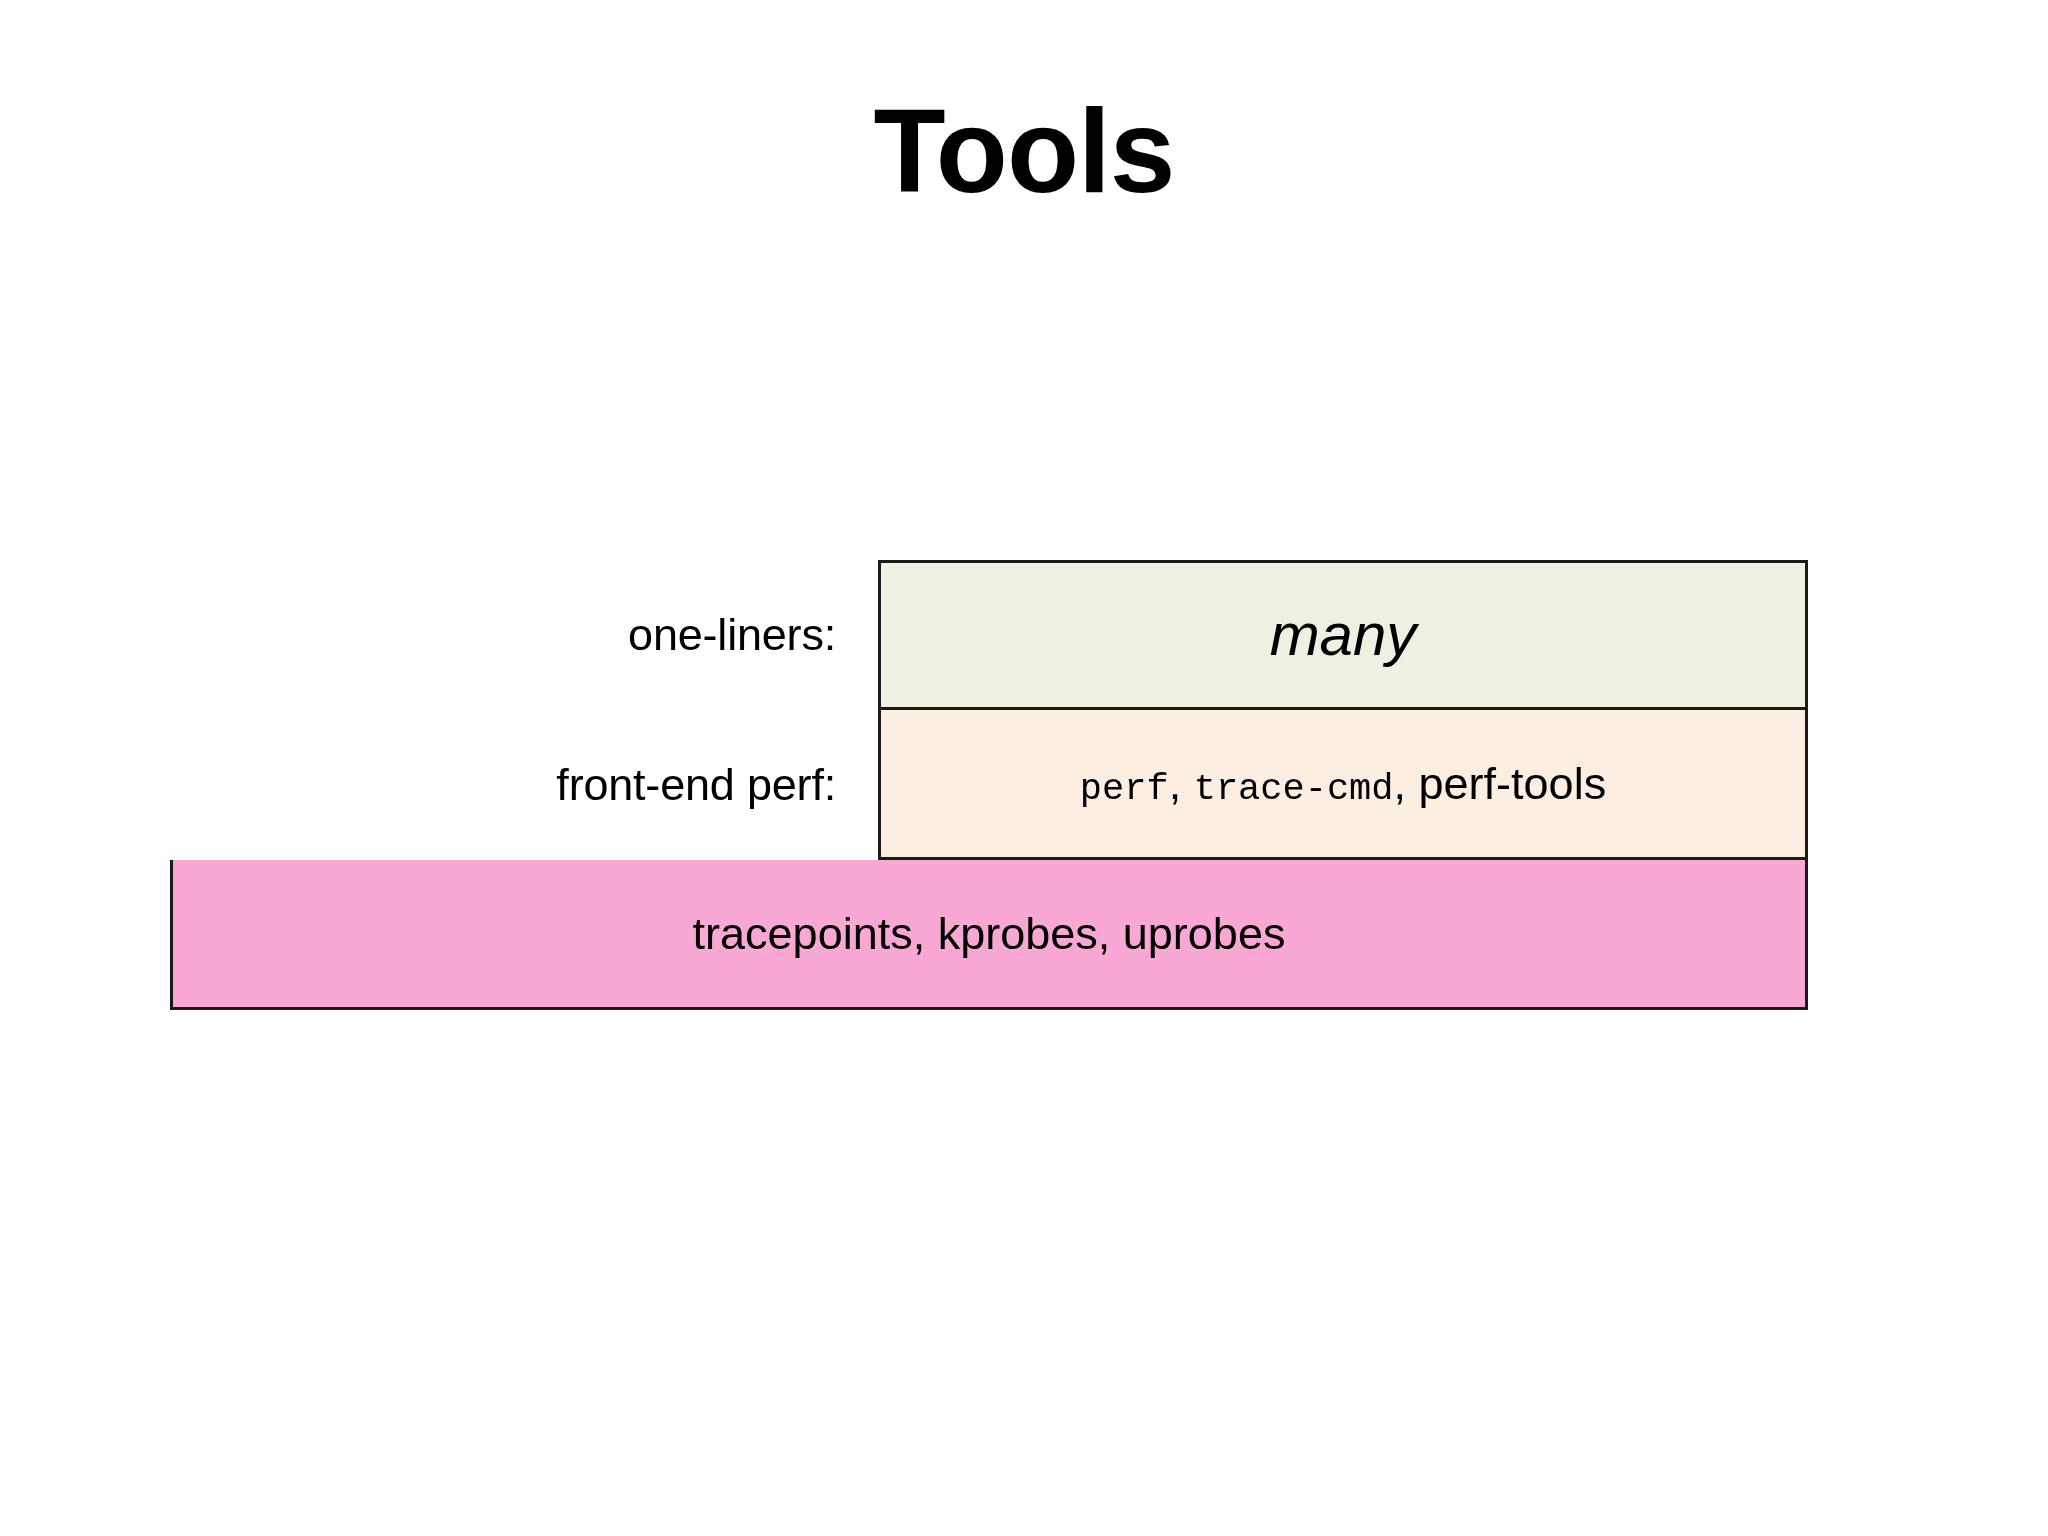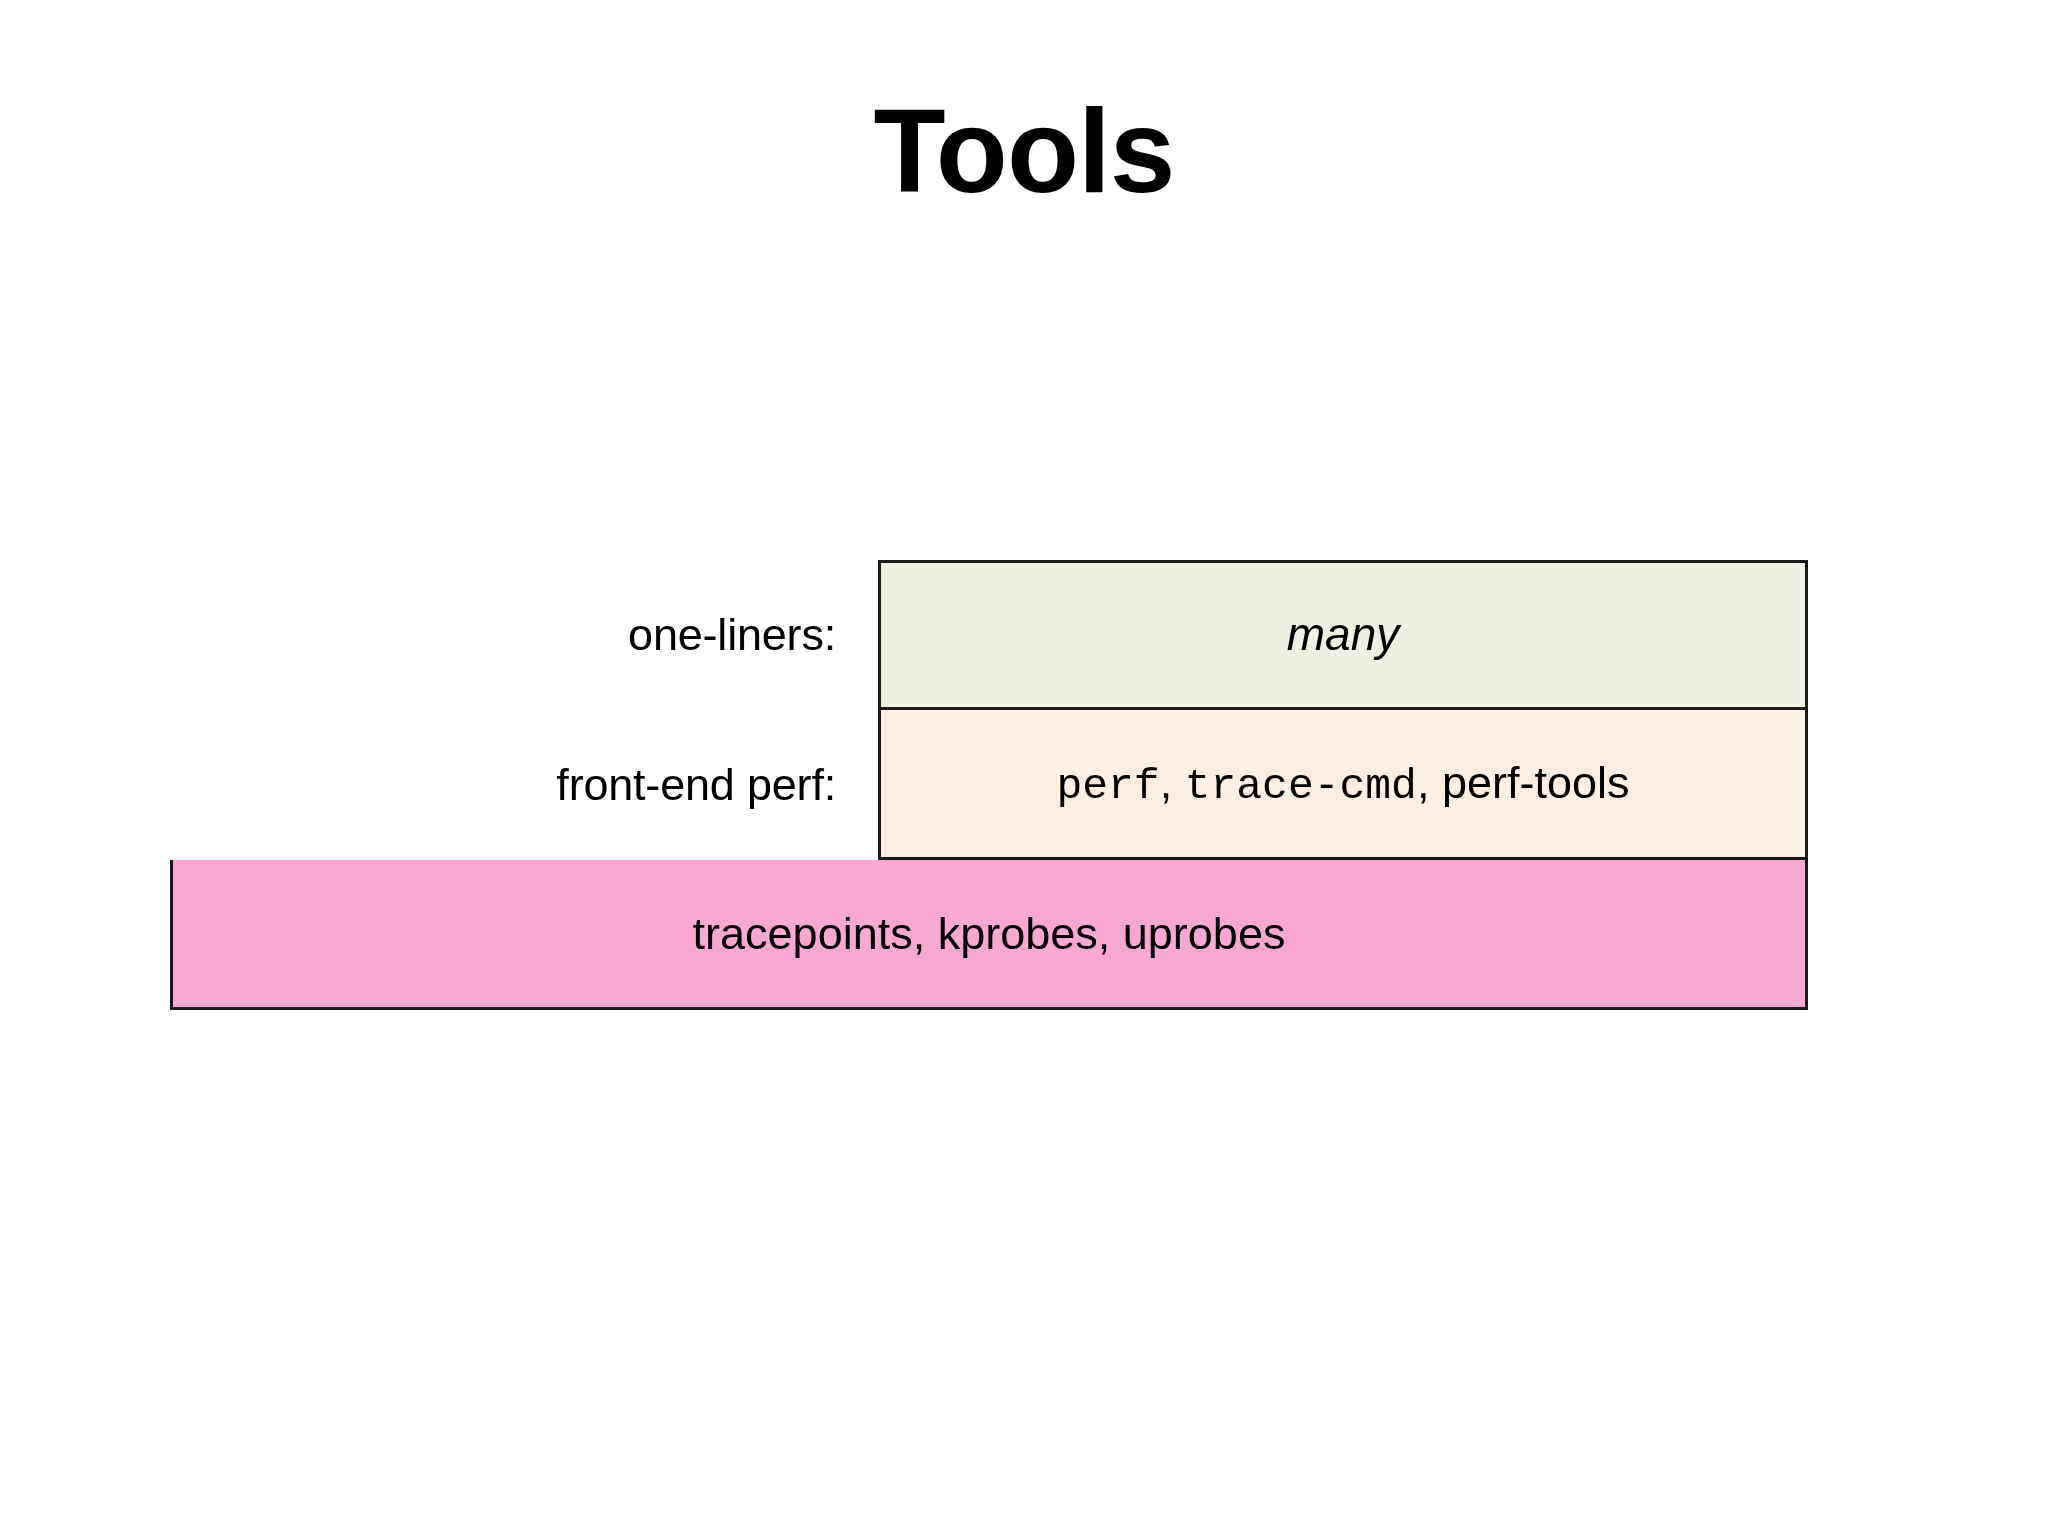--- a/index.html
+++ b/index.html
@@ -83,25 +83,25 @@
   .cell-text {
     display: inline-block;
     font-family: "Liberation Sans", sans-serif;
     font-size: 45px;
     line-height: 1.1;
     color: #000000;
     white-space: pre;
   }
   .cell-text.italic {
     font-style: italic;
-    font-size: 46px;
+    font-size: 60px;
   }
   .cell-text.mono {
     font-family: "Liberation Mono", "DejaVu Sans Mono", monospace;
-    font-size: 43px;
+    font-size: 37px;
     letter-spacing: 0px;
   }
 </style>
 </head>
 <body style="background: rgb(255, 255, 255);">
 
 <div id="slide-title">Tools</div>
 
 <div id="stack-diagram">
     <div class="stack-row">

